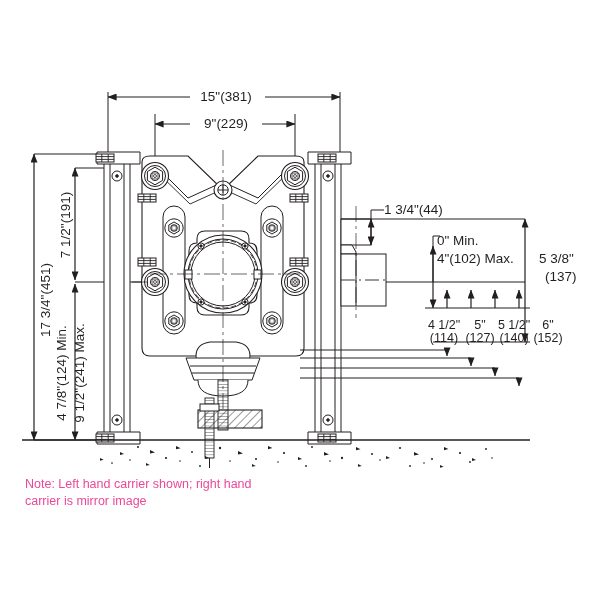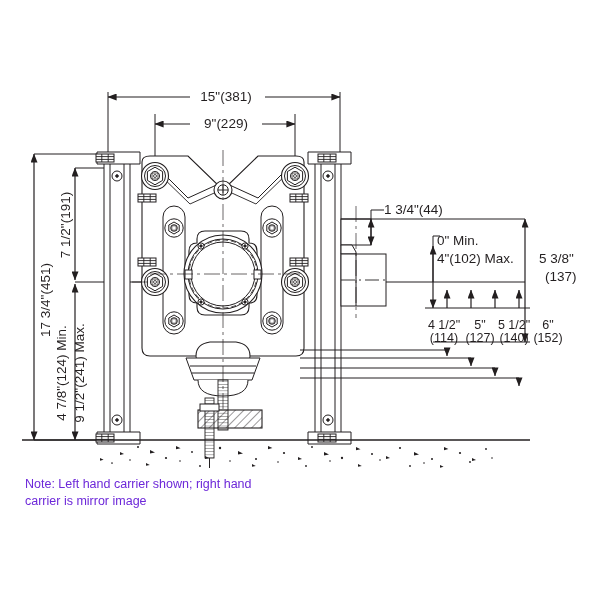--- a/index.html
+++ b/index.html
@@ -1,21 +1,21 @@
 <!DOCTYPE html>
 <html><head>
 <meta charset="utf-8">
 <style>
   html,body{margin:0;padding:0;background:#ffffff;}
   body{width:600px;height:600px;overflow:hidden;
        font-family:"Liberation Sans",sans-serif;color:#231f20;}
   #stage{position:relative;width:600px;height:600px;background:#fff;}
   svg{display:block;}
   .note{position:absolute;left:25px;top:476px;width:330px;
-        font-size:12.5px;line-height:16.5px;color:#6d28d9;white-space:pre-line;}
+        font-size:12.5px;line-height:16.5px;color:#ec4899;white-space:pre-line;}
 </style>
 </head>
 <body>
 
 <div id="stage">
 
 <svg width="600" height="600" viewBox="0 0 600 600">
   <defs>
     <marker id="ar" markerWidth="9" markerHeight="7" refX="8.6" refY="3.5" orient="auto" markerUnits="userSpaceOnUse">
       <path d="M0,0 L9,3.5 L0,7 Z" fill="#231f20"></path>

